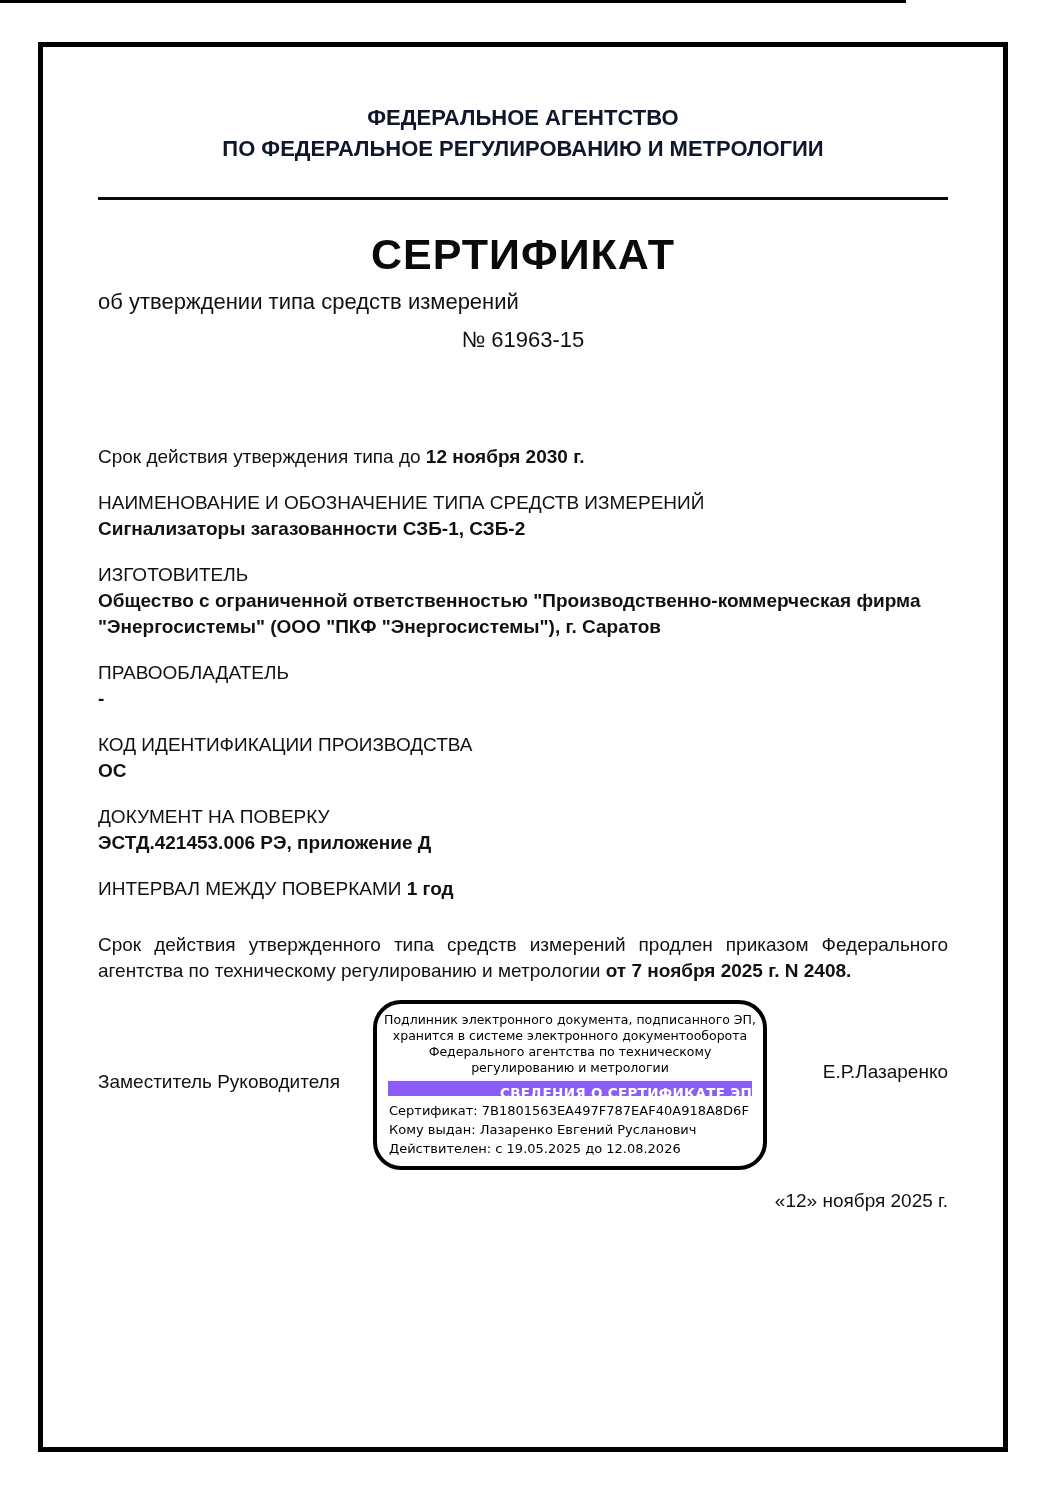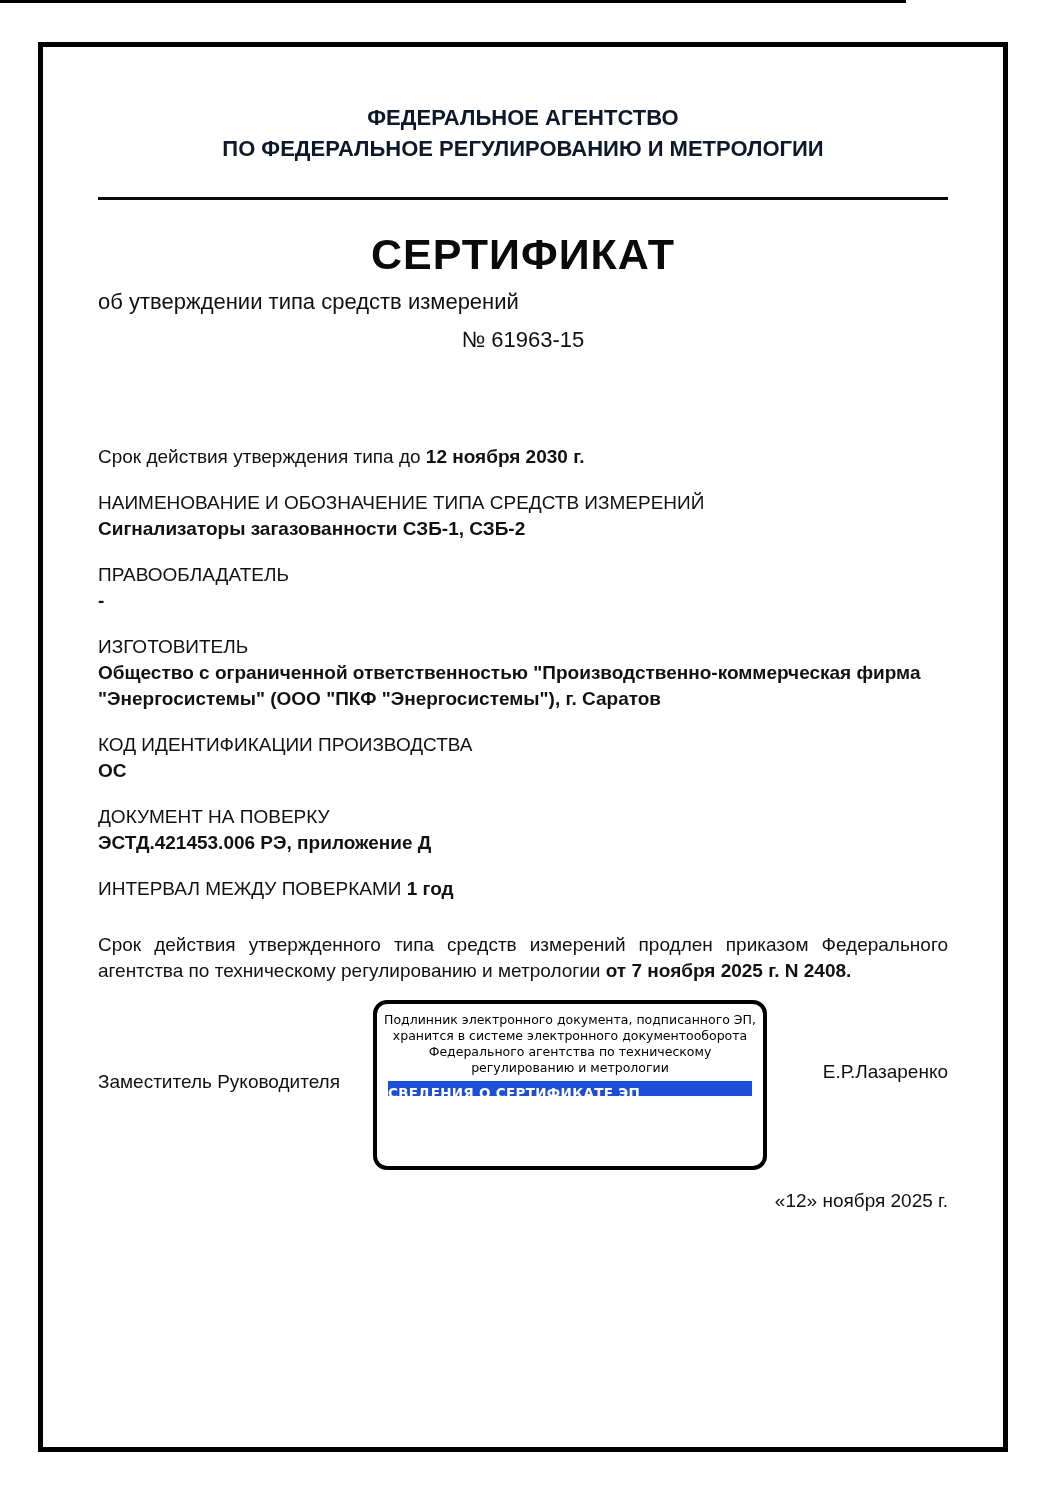--- a/index.html
+++ b/index.html
@@ -47,34 +47,34 @@
   .para { text-align:justify; margin-top:30px; }
 
   .sign-row { position:relative; margin-top:16px; height:172px; }
   .sign-position { position:absolute; left:0; top:69px; font-size:19px; white-space:nowrap; }
   .sign-name { position:absolute; right:0; top:59px; font-size:19px; white-space:nowrap;text-align:right; }
 
   .stamp-box {
     position:absolute; left:275px; top:0;
     width:394px; height:170px;
     box-sizing:border-box;
-    border:4px solid #000; border-radius:14px;
+    border:4px solid #000; border-radius:28px;
     background:#fff; overflow:hidden;
   }
   .stamp-head {
     margin-top:8px; text-align:center;
     font-family:"DejaVu Sans", sans-serif;
     font-size:12.5px; line-height:16px; color:#000;
   }
   .stamp-bar {
     margin:5px 11px; height:15px;
-    background:#1d4ed8; color:#fff;
+    background:#8b5cf6; color:#fff;
     font-family:"DejaVu Sans", sans-serif;
     font-weight:bold; font-size:13.5px; line-height:25px;
-    text-align:left; letter-spacing:0.3px;
+    text-align:right; letter-spacing:0.3px;
   }
   .stamp-lines {
     padding:0 12px;
     font-family:"DejaVu Sans", sans-serif;
     font-size:13px; line-height:19px; color:#000;
   }
   .date-line { margin-top:16px; text-align:right; font-size:19px; }
 </style>
 </head>
 <body>
@@ -100,27 +100,27 @@
       <div class="sec">
         <div class="line"><span>Срок действия утверждения типа до </span><b>12 ноября 2030 г.</b></div>
       </div>
 
       <div class="sec">
         <div>НАИМЕНОВАНИЕ И ОБОЗНАЧЕНИЕ ТИПА СРЕДСТВ ИЗМЕРЕНИЙ</div>
         <div style="font-weight:bold;">Сигнализаторы загазованности СЗБ-1, СЗБ-2</div>
       </div>
 
       <div class="sec">
-        <div>ПРАВООБЛАДАТЕЛЬ</div>
-        <div style="font-weight:bold;">-</div>
+        <div>ИЗГОТОВИТЕЛЬ</div>
+        <div style="font-weight:bold;">Общество с ограниченной ответственностью "Производственно-коммерческая фирма "Энергосистемы" (ООО "ПКФ "Энергосистемы"), г. Саратов</div>
       </div>
 
       <div class="sec">
-        <div>ИЗГОТОВИТЕЛЬ</div>
-        <div style="font-weight:bold;">Общество с ограниченной ответственностью "Производственно-коммерческая фирма "Энергосистемы" (ООО "ПКФ "Энергосистемы"), г. Саратов</div>
+        <div>ПРАВООБЛАДАТЕЛЬ</div>
+        <div style="font-weight:bold;">-</div>
       </div>
 
       <div class="sec">
         <div>КОД ИДЕНТИФИКАЦИИ ПРОИЗВОДСТВА</div>
         <div style="font-weight:bold;">ОС</div>
       </div>
 
       <div class="sec">
         <div>ДОКУМЕНТ НА ПОВЕРКУ</div>
         <div style="font-weight:bold;">ЭСТД.421453.006 РЭ, приложение Д</div>
@@ -136,20 +136,25 @@
         <div class="sign-position">Заместитель Руководителя</div>
 
         <div class="stamp-box">
           <div class="stamp-head">
             <div>Подлинник электронного документа, подписанного ЭП,</div>
             <div>хранится в системе электронного документооборота</div>
             <div>Федерального агентства по техническому</div>
             <div>регулированию и метрологии</div>
           </div>
           <div class="stamp-bar">СВЕДЕНИЯ О СЕРТИФИКАТЕ ЭП</div>
+          <div class="stamp-lines">
+            <div>Сертификат: 7B1801563EA497F787EAF40A918A8D6F</div>
+            <div>Кому выдан: Лазаренко Евгений Русланович</div>
+            <div>Действителен: с 19.05.2025 до 12.08.2026</div>
+          </div>
         </div>
 
         <div class="sign-name">Е.Р.Лазаренко</div>
       </div>
 
       <div class="date-line">«12» ноября 2025 г.</div>
 
     </div>
   </div>
 </div>

